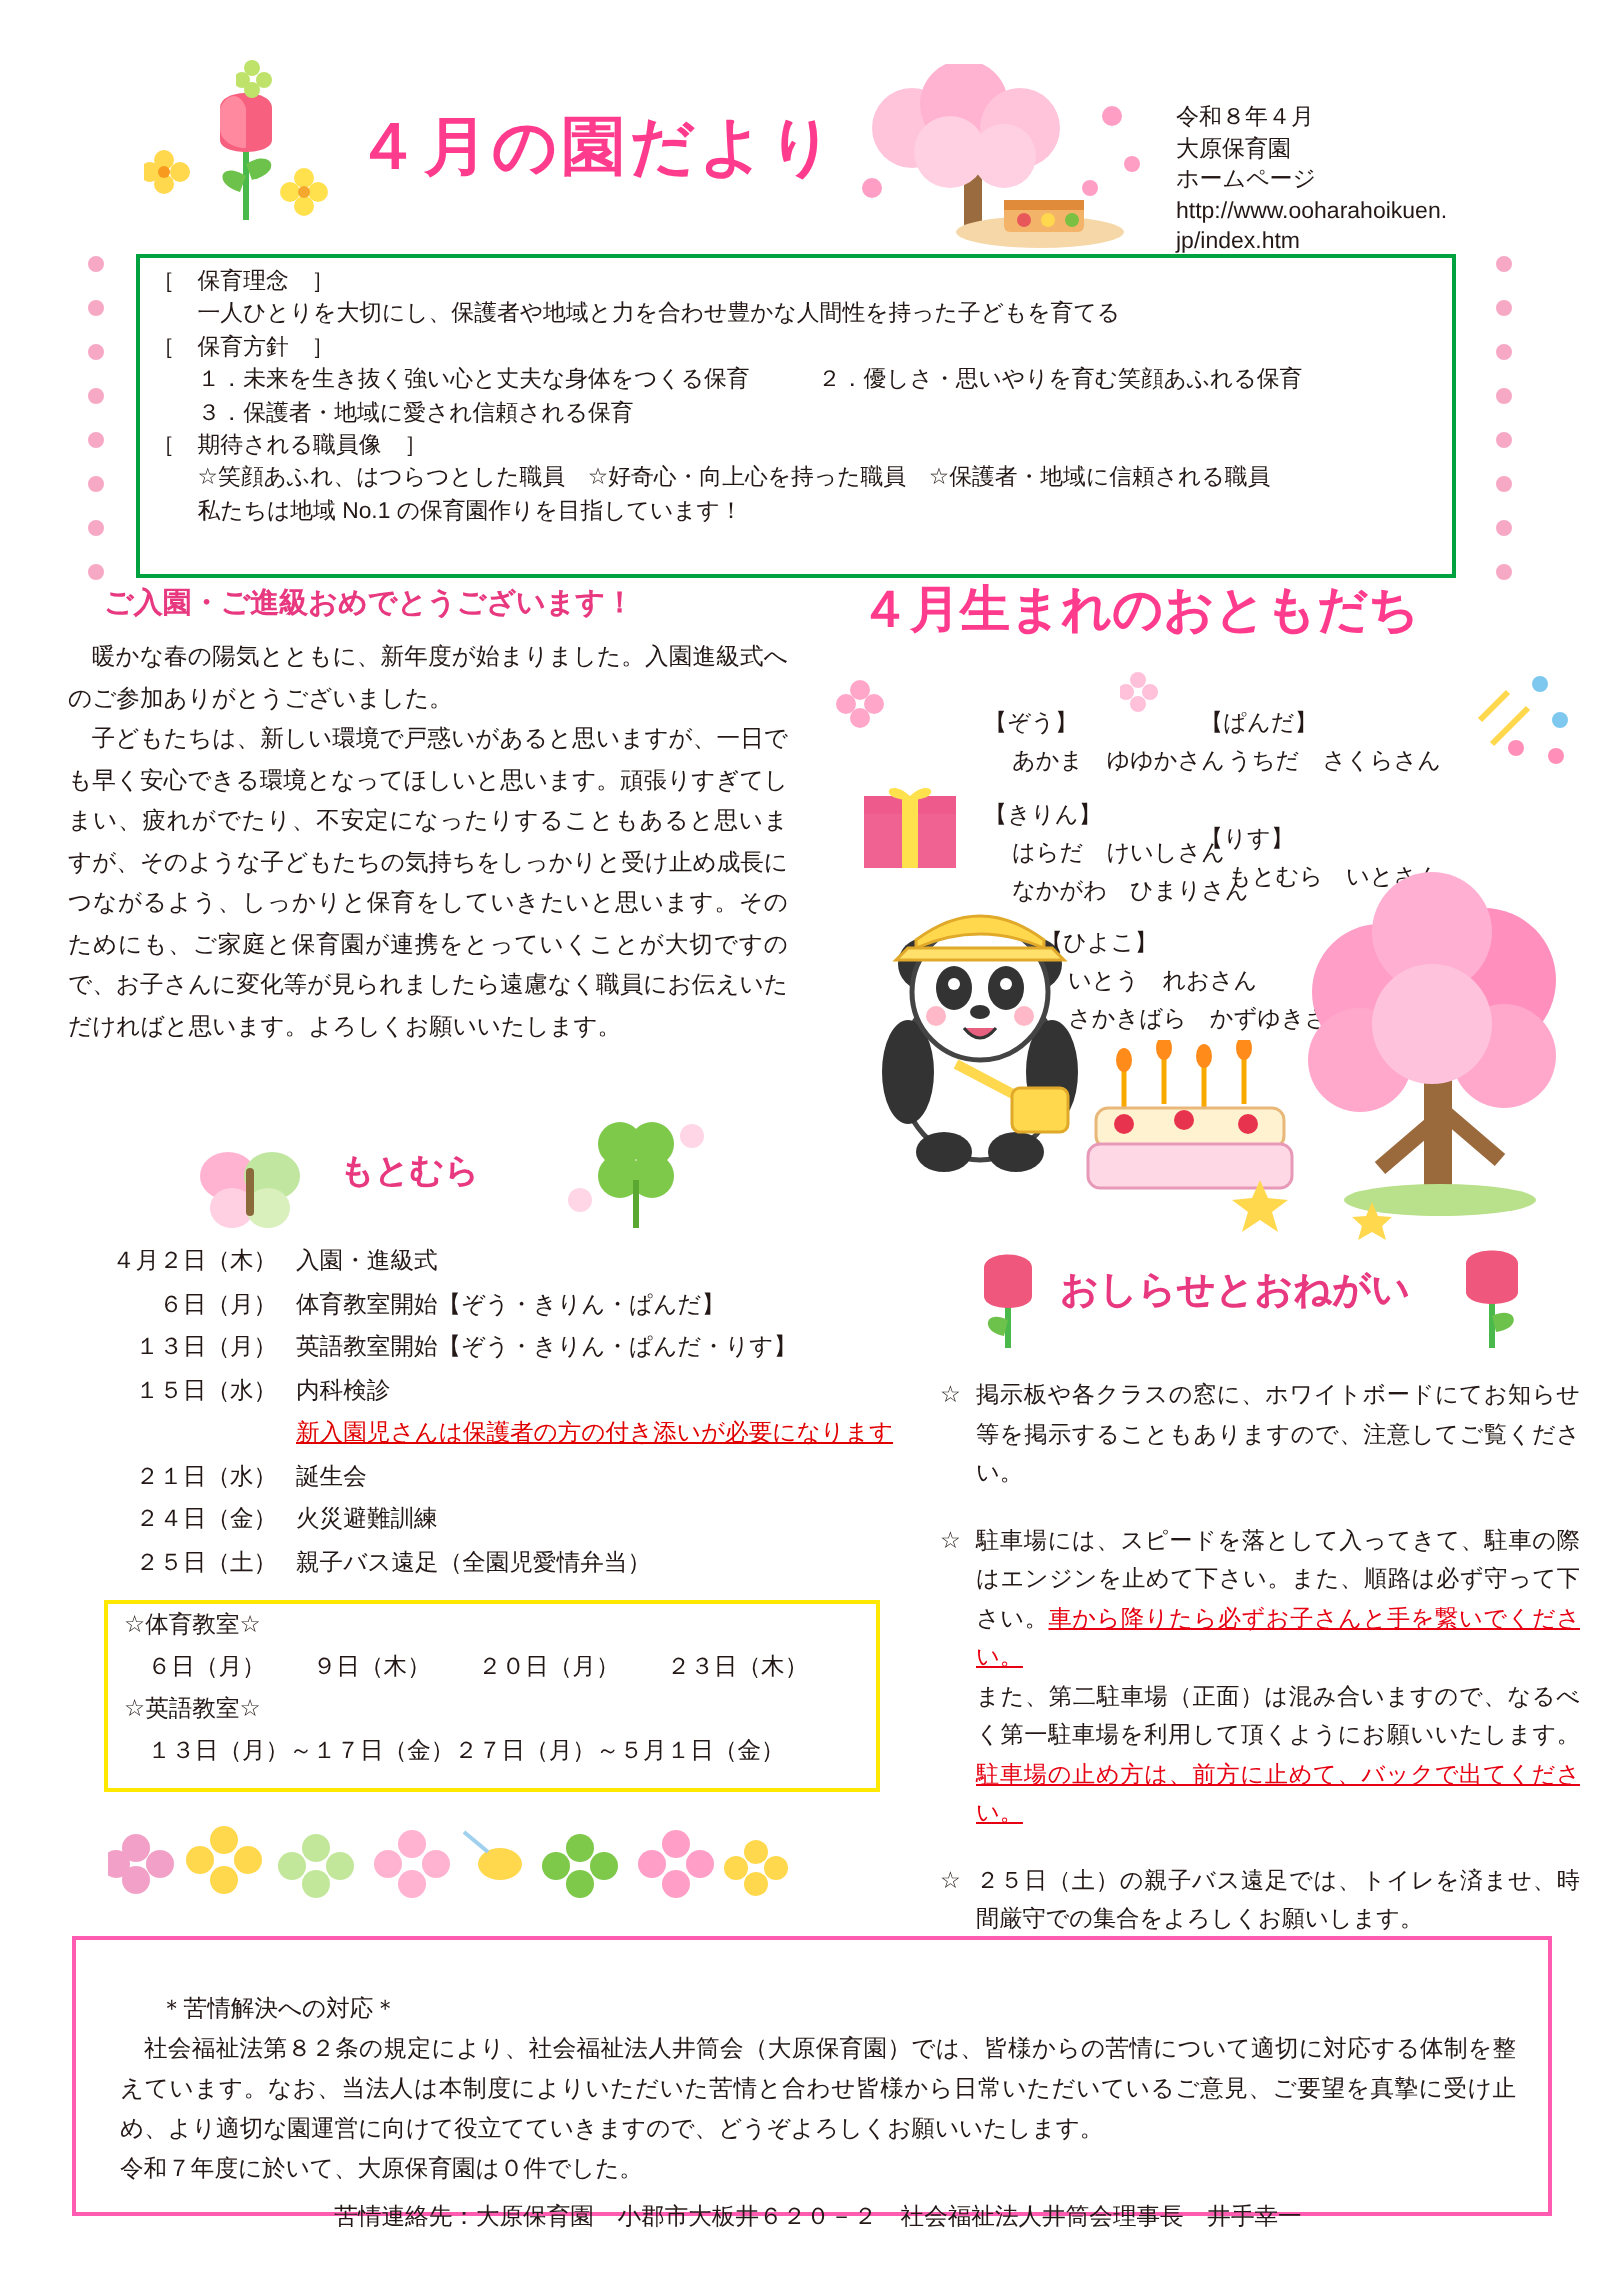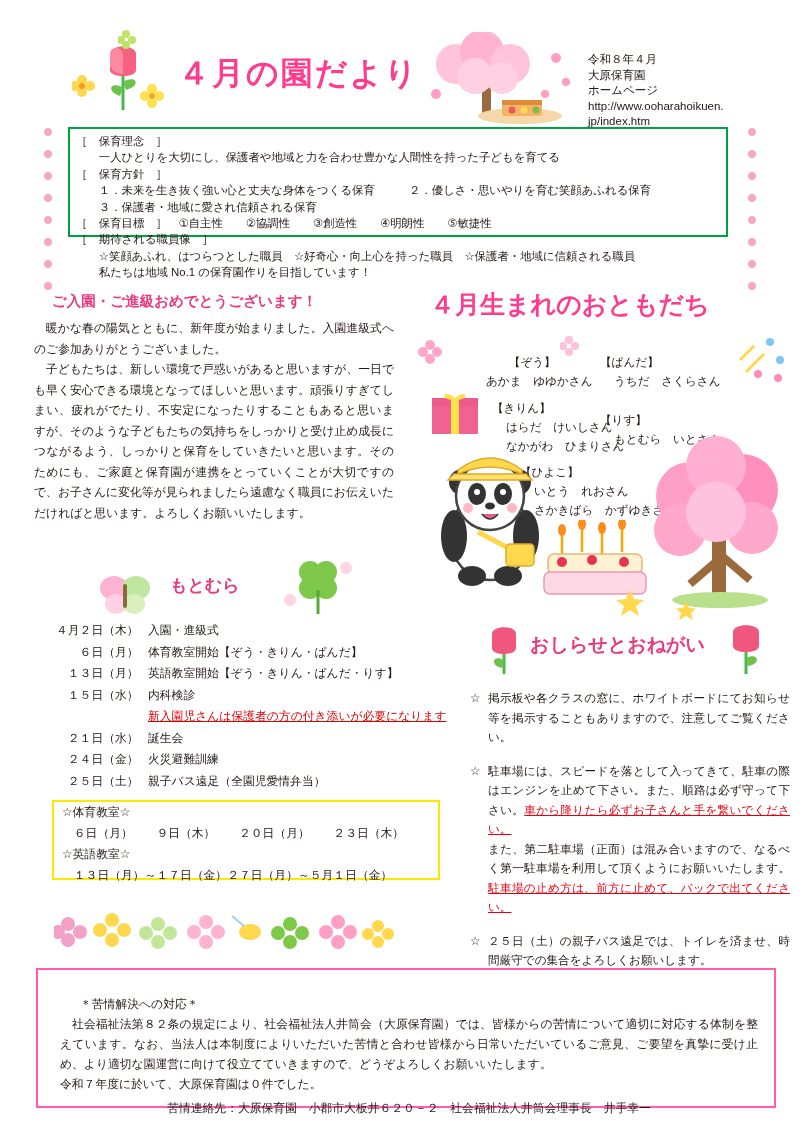--- a/index.html
+++ b/index.html
@@ -21,21 +21,21 @@
       -1.5px 1.5px 0 #fff, 1.5px 1.5px 0 #fff,
       -2.5px 0 0 #fff, 2.5px 0 0 #fff, 0 -2.5px 0 #fff, 0 2.5px 0 #fff;
   }
   .header-meta{
     position:absolute;left:588px;top:40px;
     font-size:11.5px;line-height:15.5px;color:#231815;
   }
 
   
   .phil-box{
-    position:absolute;left:68px;top:127px;width:660px;height:110px;
+    position:absolute;left:68px;top:127px;width:660px;height:162px;
     border:2px solid #00a23f;background:#ffffff;box-sizing:border-box;
   }
   .phil-inner{
     position:absolute;left:6px;top:4px;width:648px;
     font-size:11.4px;line-height:16.4px;
   }
   .phil-line{white-space:pre;}
   .side-dots{position:absolute;top:128px;}
   .side-dots span{
     display:block;width:8px;height:8px;border-radius:50%;
@@ -69,21 +69,21 @@
     font-size:17px;font-weight:bold;color:#e8387f;
   }
   .ev-list{position:absolute;left:56px;top:620px;width:420px;font-size:11.8px;line-height:21.5px;}
   .ev-row{display:flex;}
   .ev-date{width:92px;white-space:pre;}
   .ev-desc{flex:1;}
   .ev-note{color:#e00000;text-decoration:underline;margin-left:92px;}
 
   
   .yellow-box{
-    position:absolute;left:52px;top:800px;width:388px;height:80px;
+    position:absolute;left:52px;top:800px;width:388px;height:96px;
     border:2px solid #ffe800;box-sizing:border-box;background:#fff;
   }
   .yellow-box div{font-size:11.8px;line-height:21px;padding-left:8px;}
 
   
   .notice-title{
     position:absolute;left:530px;top:632px;
     font-size:19px;font-weight:bold;color:#e8387f;
   }
   .notice-list{position:absolute;left:470px;top:688px;width:320px;font-size:11.6px;line-height:19.5px;}
@@ -198,21 +198,20 @@
       <span></span>
   </div>
 
   <div class="phil-box">
     <div class="phil-inner">
       <div class="phil-line">［　保育理念　］</div>
       <div class="phil-line">　　一人ひとりを大切にし、保護者や地域と力を合わせ豊かな人間性を持った子どもを育てる</div>
       <div class="phil-line">［　保育方針　］</div>
       <div class="phil-line">　　１．未来を生き抜く強い心と丈夫な身体をつくる保育　　　２．優しさ・思いやりを育む笑顔あふれる保育</div>
       <div class="phil-line">　　３．保護者・地域に愛され信頼される保育</div>
-      <div class="phil-line">［　保育目標　］　①自主性　　②協調性　　③創造性　　④明朗性　　⑤敏捷性</div>
       <div class="phil-line">［　期待される職員像　］</div>
       <div class="phil-line">　　☆笑顔あふれ、はつらつとした職員　☆好奇心・向上心を持った職員　☆保護者・地域に信頼される職員</div>
       <div class="phil-line">　　私たちは地域 No.1 の保育園作りを目指しています！</div>
     </div>
   </div>
 
   <div class="congrats-title">ご入園・ご進級おめでとうございます！</div>
   <div class="article" style="white-space:pre-wrap;">　暖かな春の陽気とともに、新年度が始まりました。入園進級式へのご参加ありがとうございました。
 　子どもたちは、新しい環境で戸惑いがあると思いますが、一日でも早く安心できる環境となってほしいと思います。頑張りすぎてしまい、疲れがでたり、不安定になったりすることもあると思いますが、そのような子どもたちの気持ちをしっかりと受け止め成長につながるよう、しっかりと保育をしていきたいと思います。そのためにも、ご家庭と保育園が連携をとっていくことが大切ですので、お子さんに変化等が見られましたら遠慮なく職員にお伝えいただければと思います。よろしくお願いいたします。</div>
 
@@ -242,21 +241,21 @@
     <g fill="#7ec8f0">
         <circle cx="40" cy="12" r="4"></circle>
         <circle cx="50" cy="30" r="4"></circle>
       </g>
     <g fill="#ff8fb8">
         <circle cx="28" cy="44" r="4"></circle>
         <circle cx="48" cy="48" r="4"></circle>
       </g>
   </svg>
 
-  <div class="bd-group" style="left:472px;top:352px;text-align:center;">
+  <div class="bd-group" style="left:492px;top:352px;">
     <div class="bd-class">【ぞう】</div>
     <div class="bd-name">あかま　ゆゆかさん</div>
   </div>
   <div class="bd-group" style="left:600px;top:352px;">
     <div class="bd-class">【ぱんだ】</div>
     <div class="bd-name">うちだ　さくらさん</div>
   </div>
   <div class="bd-group" style="left:492px;top:398px;">
     <div class="bd-class">【きりん】</div>
     <div class="bd-name">はらだ　けいしさん</div>

